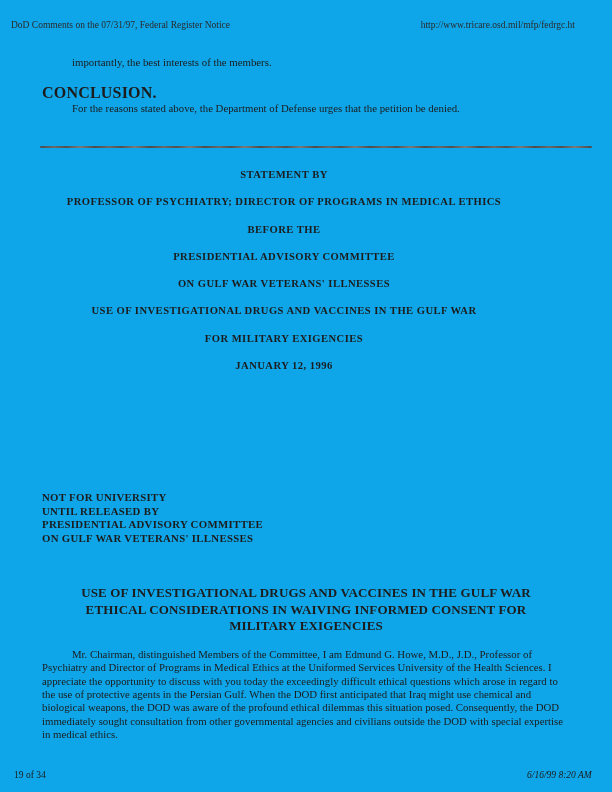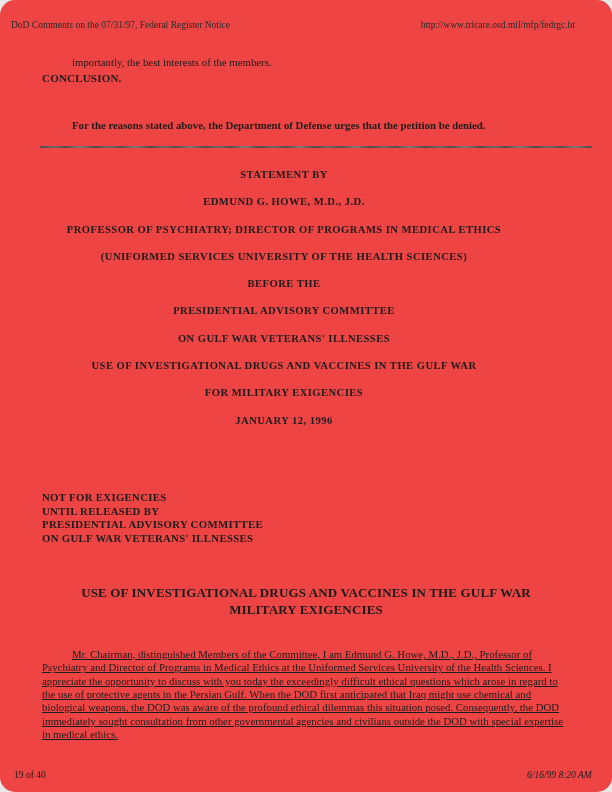--- a/index.html
+++ b/index.html
@@ -4,25 +4,24 @@
 <style>
   html, body {
     margin: 0;
     padding: 0;
     background: #e8e8e8;
   }
   .page {
     position: relative;
     width: 612px;
     height: 792px;
-    background: #ef4444;
+    background: #0ea5e9;
     overflow: hidden;
     font-family: "Liberation Serif", "DejaVu Serif", serif;
     color: #1c1c1c;
-    border-radius: 15px;
   }
   
   .running-header {
     position: absolute;
     top: 20px;
     left: 11px;
     right: 37px;
     display: flex;
     justify-content: space-between;
     font-size: 9.5px;
@@ -30,32 +29,31 @@
   }
   
   .continuation {
     position: absolute;
     top: 56px;
     left: 72px;
     font-size: 10.8px;
   }
   .conclusion-heading {
     position: absolute;
-    top: 72px;
+    top: 84px;
     left: 42px;
-    font-size: 11px;
+    font-size: 16px;
     font-weight: 700;
     letter-spacing: 0.2px;
   }
   .conclusion-text {
     position: absolute;
-    top: 119px;
+    top: 102px;
     left: 72px;
     font-size: 10.8px;
-    font-weight: bold;
   }
   
   .divider {
     position: absolute;
     top: 146px;
     left: 40px;
     width: 552px;
     height: 2px;
     background: repeating-linear-gradient(90deg,
       #4c4c4c 0px, #6a6a6a 14px, #505050 26px, #7a7a7a 40px, #4c4c4c 55px);
@@ -102,21 +100,20 @@
   
   .body-paragraph {
     position: absolute;
     top: 648px;
     left: 42px;
     width: 530px;
     font-size: 10.8px;
     line-height: 13.35px;
     text-indent: 30px;
     text-align: left;
-    text-decoration: underline;
   }
   
   .footer-page-number {
     position: absolute;
     left: 14px;
     top: 770px;
     font-size: 9.5px;
   }
   .footer-timestamp {
     position: absolute;
@@ -140,41 +137,40 @@
   <div class="continuation">importantly, the best interests of the members.</div>
 
   <div class="conclusion-heading">CONCLUSION.</div>
 
   <div class="conclusion-text">For the reasons stated above, the Department of Defense urges that the petition be denied.</div>
 
   <div class="divider"></div>
 
   <div class="statement-block">
     <div class="st-line">STATEMENT BY</div>
-    <div class="st-line">EDMUND G. HOWE, M.D., J.D.</div>
     <div class="st-line">PROFESSOR OF PSYCHIATRY; DIRECTOR OF PROGRAMS IN MEDICAL ETHICS</div>
-    <div class="st-line">(UNIFORMED SERVICES UNIVERSITY OF THE HEALTH SCIENCES)</div>
     <div class="st-line">BEFORE THE</div>
     <div class="st-line">PRESIDENTIAL ADVISORY COMMITTEE</div>
     <div class="st-line">ON GULF WAR VETERANS' ILLNESSES</div>
     <div class="st-line">USE OF INVESTIGATIONAL DRUGS AND VACCINES IN THE GULF WAR</div>
     <div class="st-line">FOR MILITARY EXIGENCIES</div>
     <div class="st-line">JANUARY 12, 1996</div>
   </div>
 
   <div class="release-notice">
-    <div>NOT FOR EXIGENCIES</div>
+    <div>NOT FOR UNIVERSITY</div>
     <div>UNTIL RELEASED BY</div>
     <div>PRESIDENTIAL ADVISORY COMMITTEE</div>
     <div>ON GULF WAR VETERANS' ILLNESSES</div>
   </div>
 
   <div class="main-heading">
     <div>USE OF INVESTIGATIONAL DRUGS AND VACCINES IN THE GULF WAR</div>
+    <div>ETHICAL CONSIDERATIONS IN WAIVING INFORMED CONSENT FOR</div>
     <div>MILITARY EXIGENCIES</div>
   </div>
 
   <div class="body-paragraph">Mr. Chairman, distinguished Members of the Committee, I am Edmund G. Howe, M.D., J.D., Professor of Psychiatry and Director of Programs in Medical Ethics at the Uniformed Services University of the Health Sciences. I appreciate the opportunity to discuss with you today the exceedingly difficult ethical questions which arose in regard to the use of protective agents in the Persian Gulf. When the DOD first anticipated that Iraq might use chemical and biological weapons, the DOD was aware of the profound ethical dilemmas this situation posed. Consequently, the DOD immediately sought consultation from other governmental agencies and civilians outside the DOD with special expertise in medical ethics.</div>
 
-  <div class="footer-page-number">19 of 40</div>
+  <div class="footer-page-number">19 of 34</div>
   <div class="footer-timestamp">6/16/99 8:20 AM</div>
 
 </div>
 
 </body></html>

